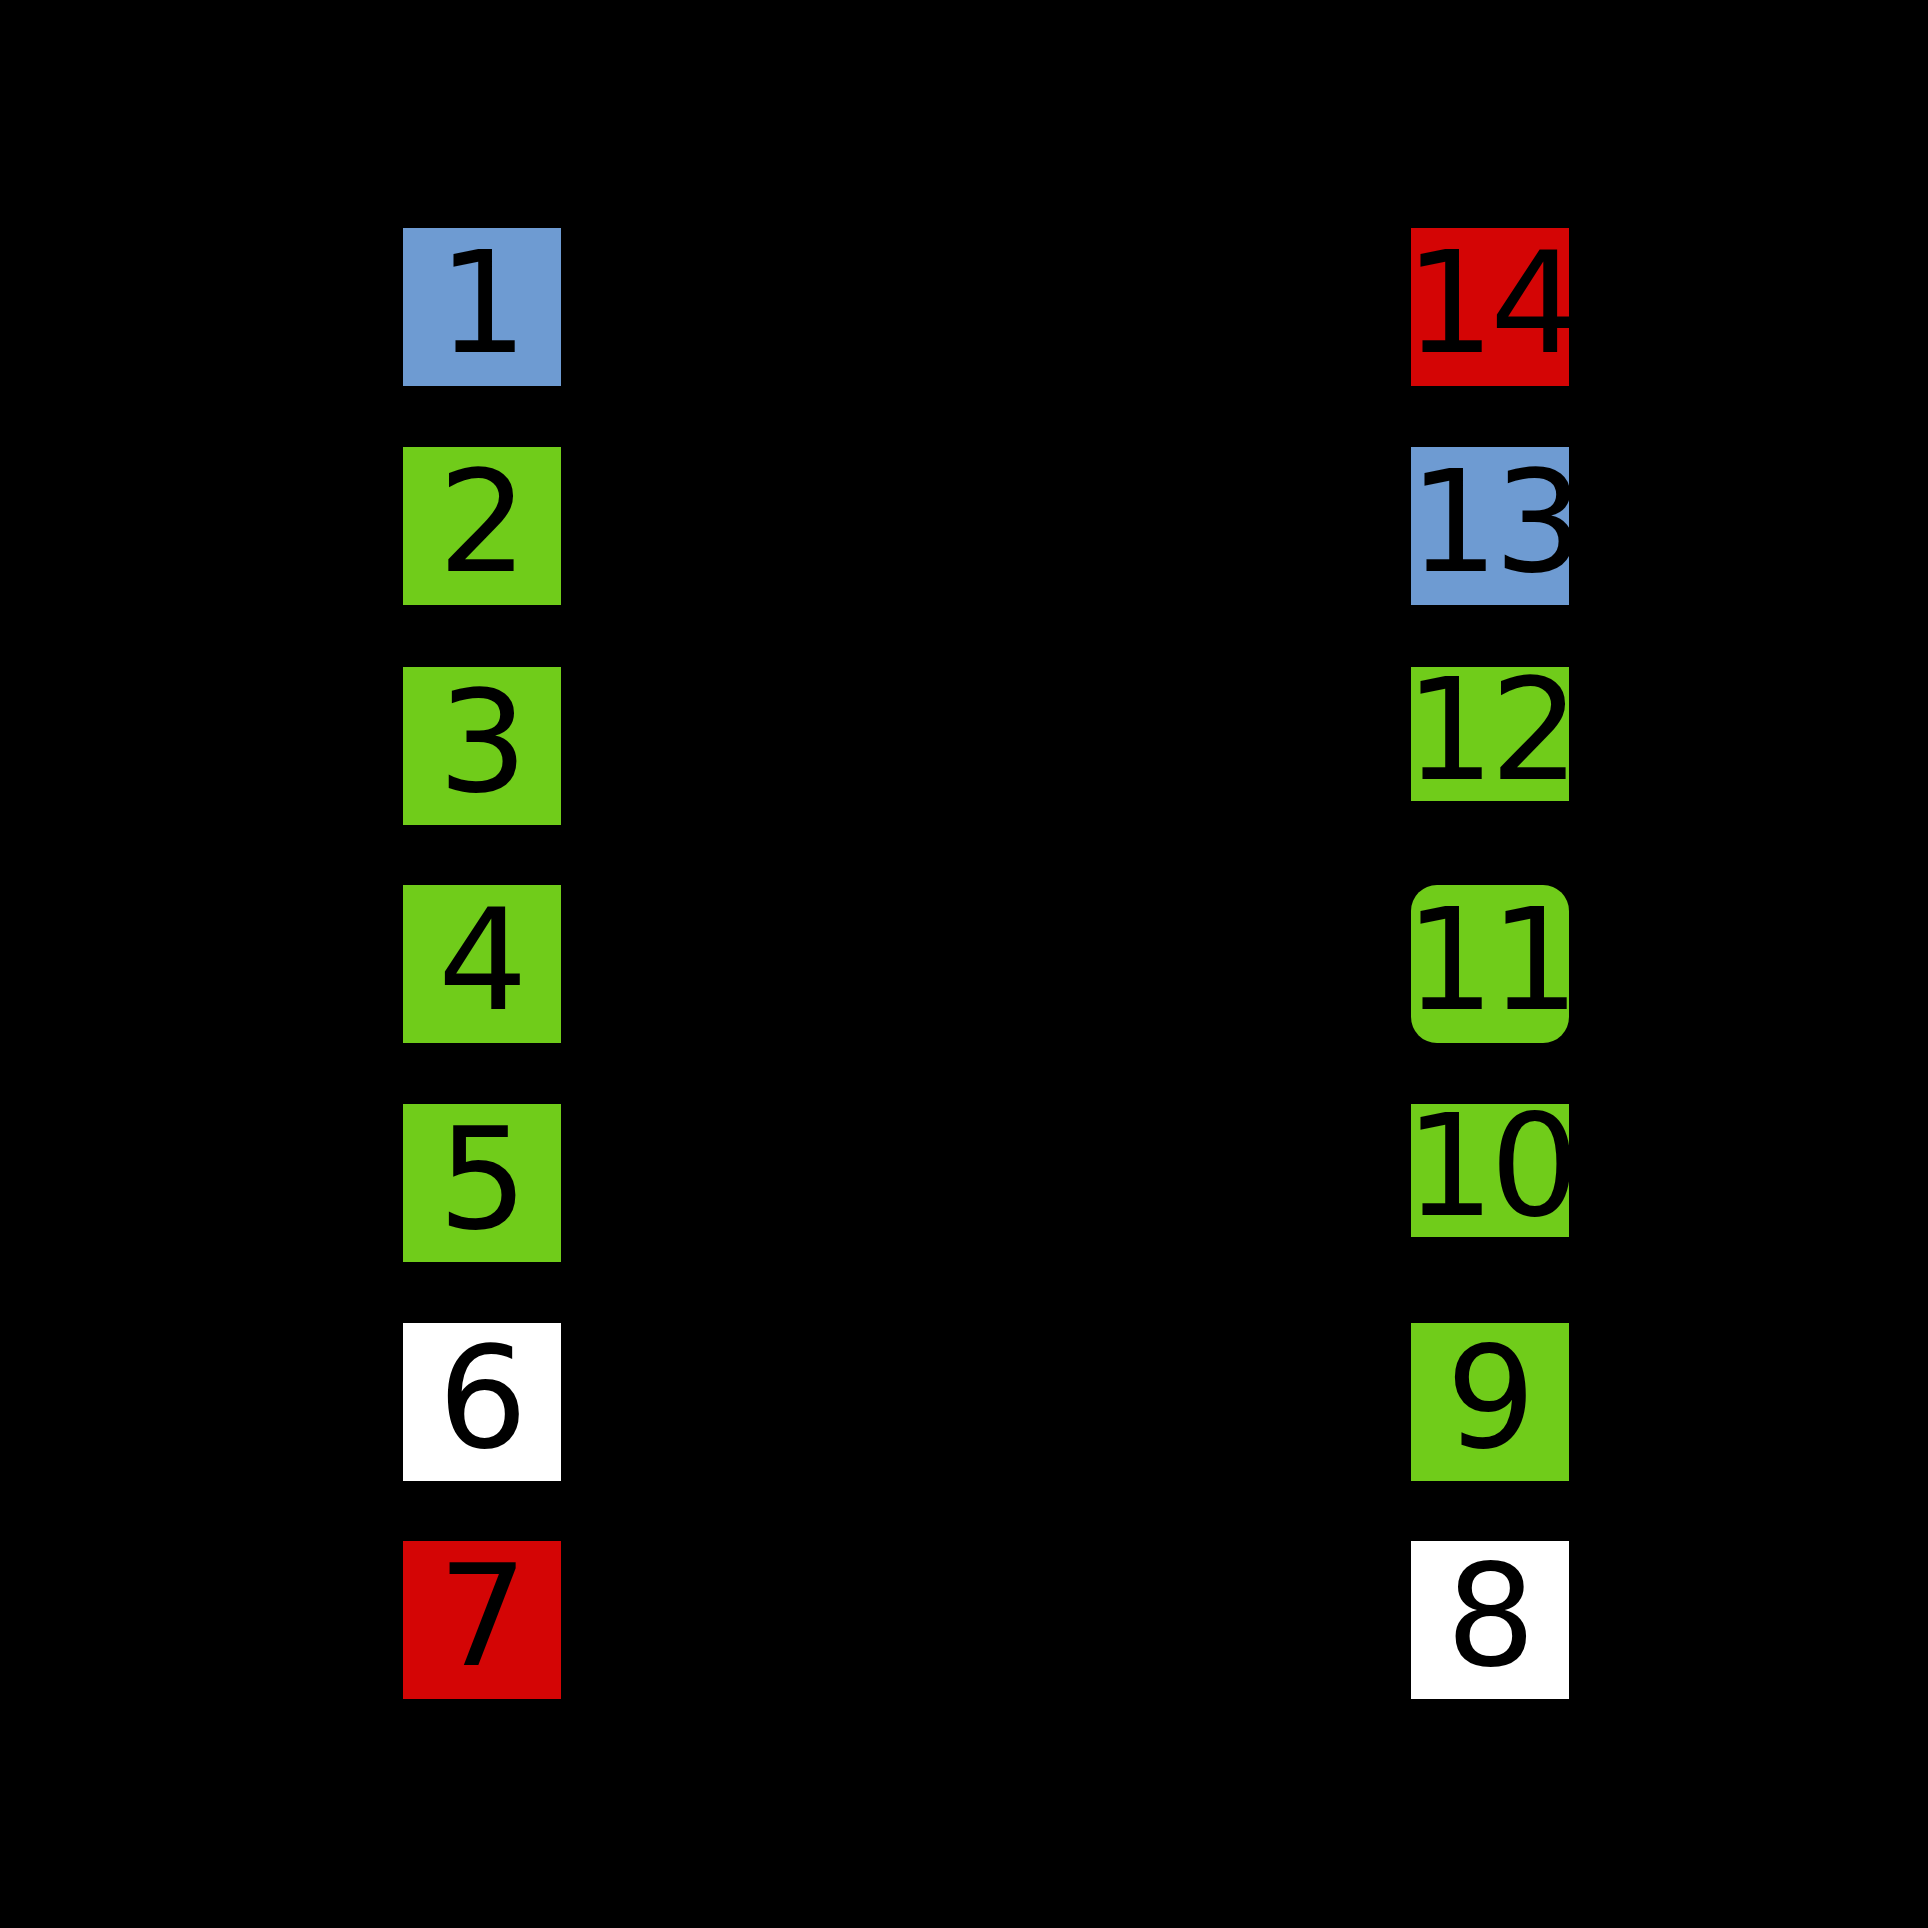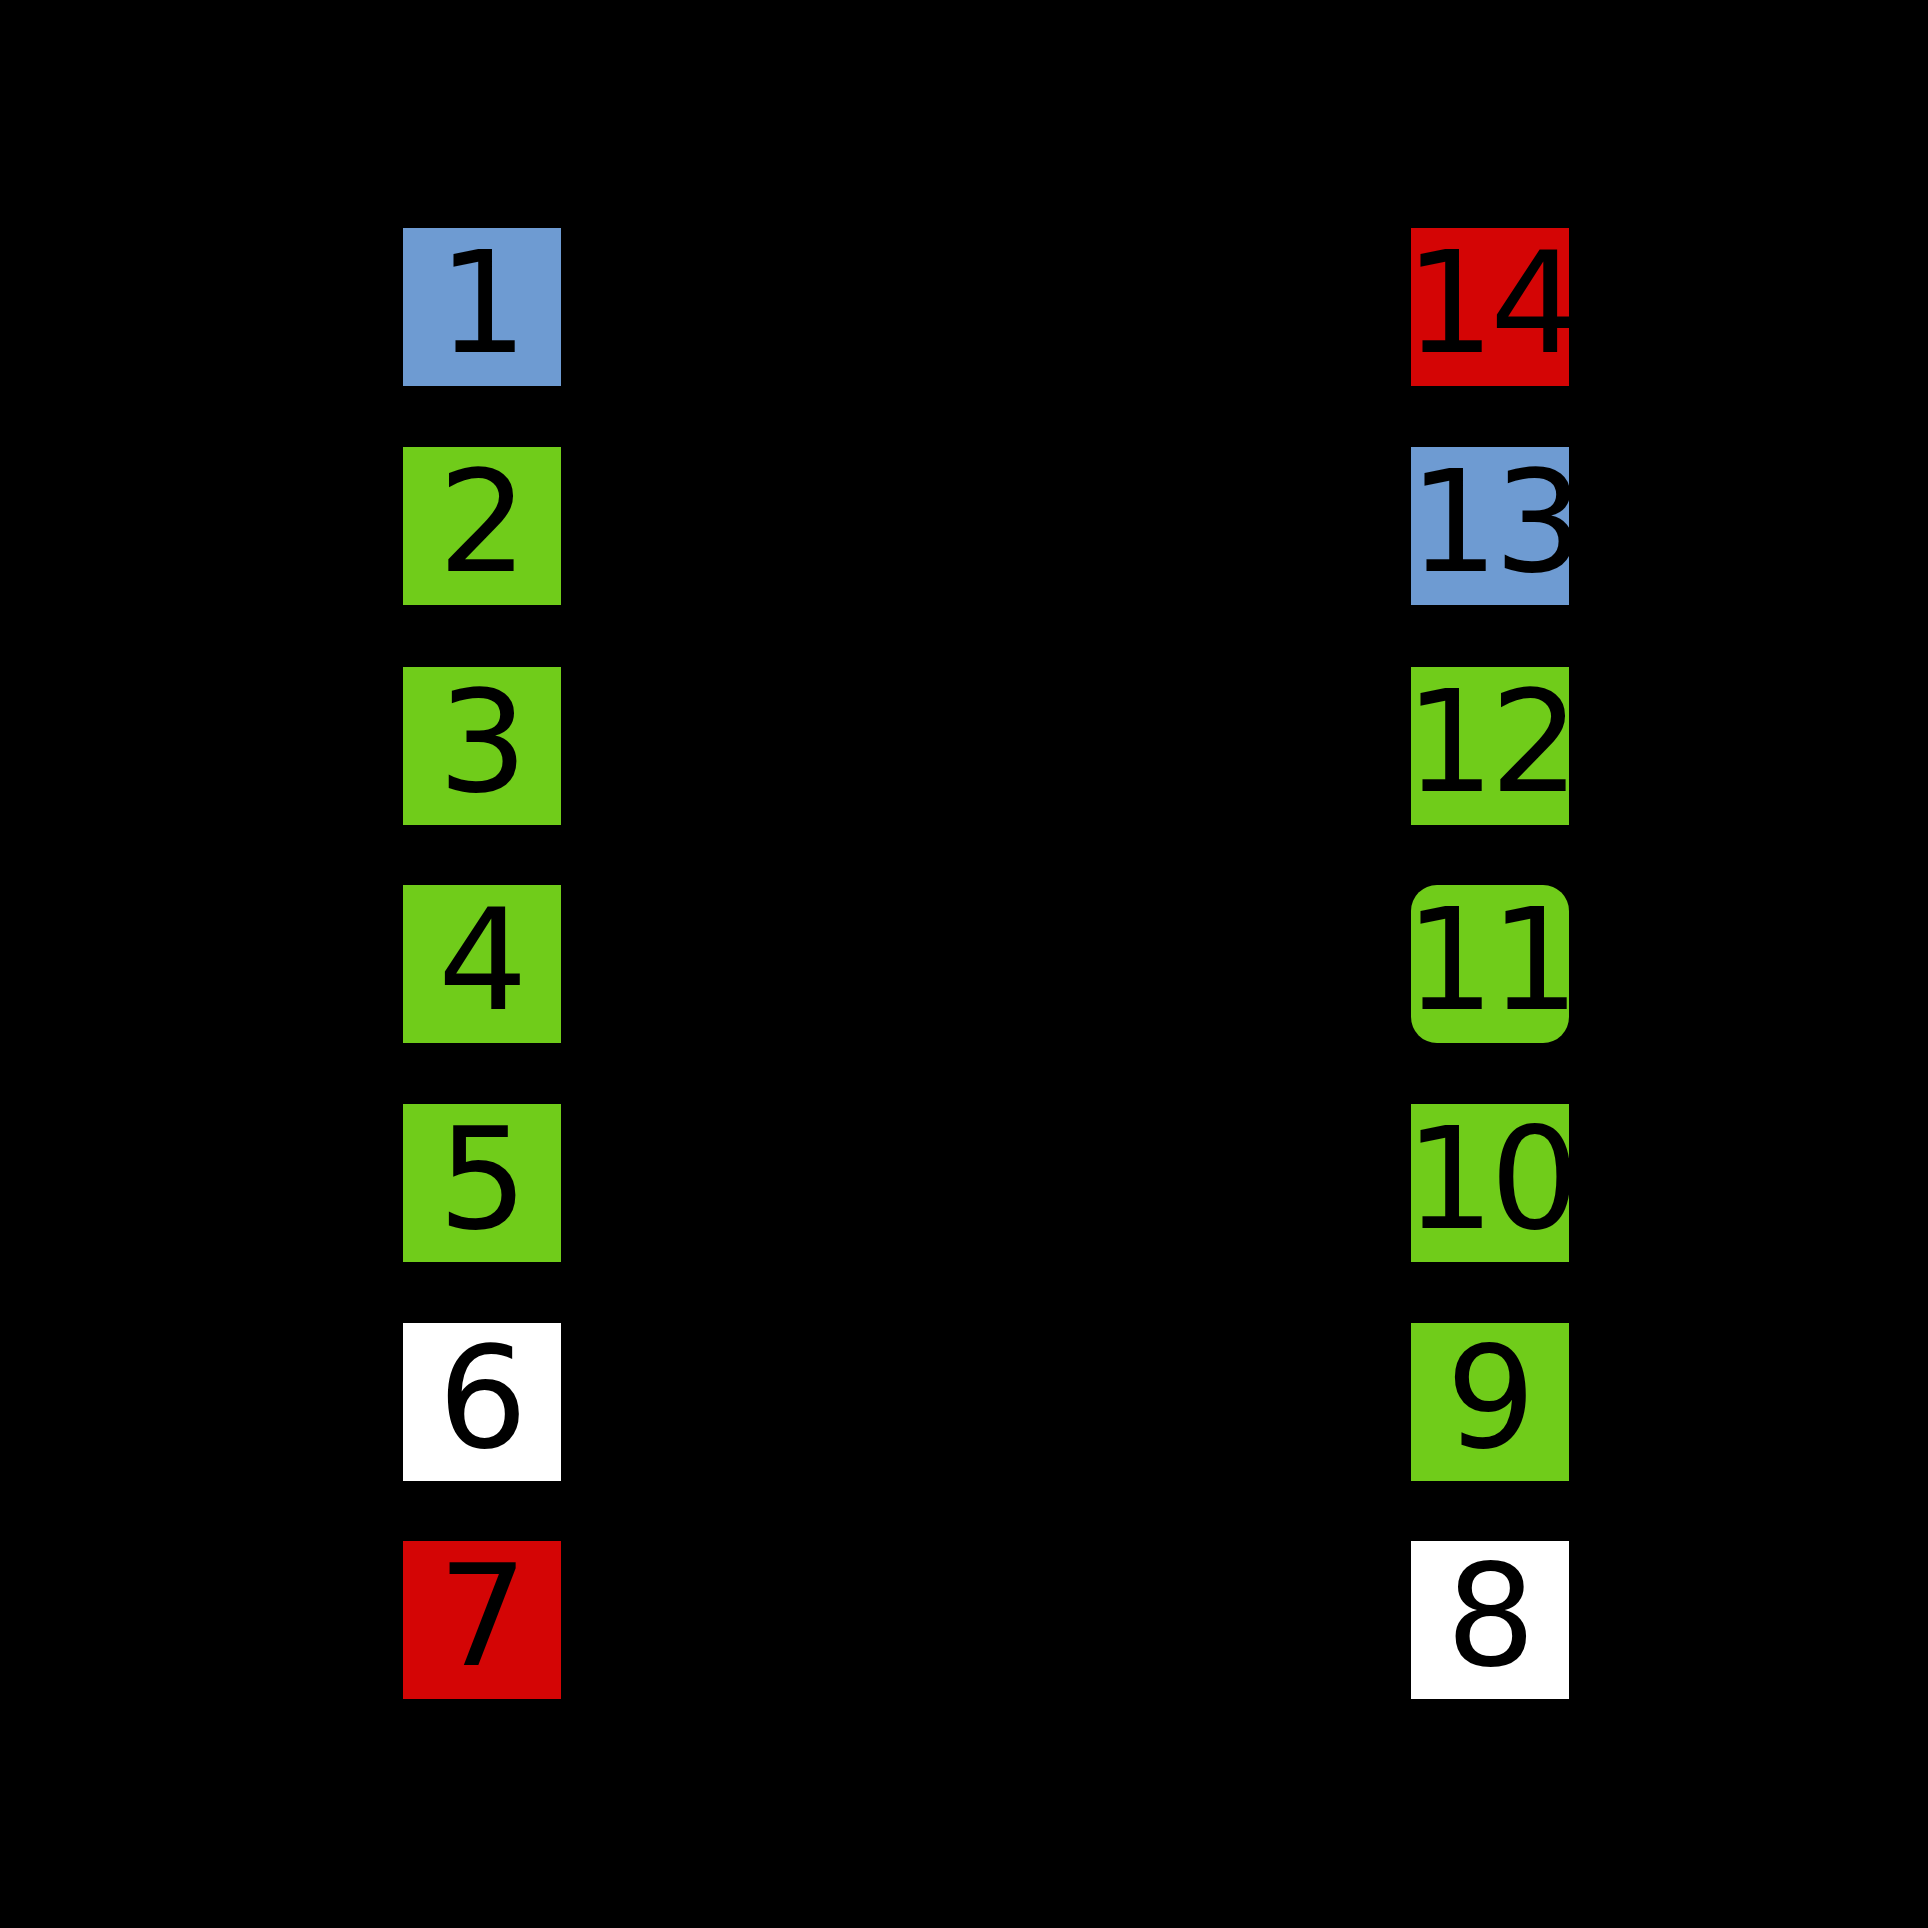--- a/index.html
+++ b/index.html
@@ -73,27 +73,27 @@
     </div>
     <div class="box" style="left: 403px; top: 1541px; width: 158px; height: 158px; background: rgb(212, 5, 5);">
       <span class="label">7</span>
     </div>
     <div class="box two-digit" style="left: 1411px; top: 228px; width: 158px; height: 158px; background: rgb(212, 5, 5);">
       <span class="label">14</span>
     </div>
     <div class="box two-digit" style="left: 1411px; top: 447px; width: 158px; height: 158px; background: rgb(110, 155, 210); padding-left: 8px;">
       <span class="label">13</span>
     </div>
-    <div class="box two-digit" style="left: 1411px; top: 667px; width: 158px; height: 158px; background: rgb(112, 204, 26);">
+    <div class="box two-digit" style="left: 1411px; top: 667px; width: 158px; height: 134px; background: rgb(112, 204, 26);">
       <span class="label">12</span>
     </div>
     <div class="box two-digit" style="left: 1411px; top: 885px; width: 158px; height: 158px; background: rgb(112, 204, 26); border-radius: 26px;">
       <span class="label">11</span>
     </div>
-    <div class="box two-digit" style="left: 1411px; top: 1104px; width: 158px; height: 158px; background: rgb(112, 204, 26); text-align: center;">
+    <div class="box two-digit" style="left: 1411px; top: 1104px; width: 158px; height: 133px; background: rgb(112, 204, 26); text-align: center;">
       <span class="label">10</span>
     </div>
     <div class="box" style="left: 1411px; top: 1323px; width: 158px; height: 158px; background: rgb(112, 204, 26);">
       <span class="label">9</span>
     </div>
     <div class="box" style="left: 1411px; top: 1541px; width: 158px; height: 158px; background: rgb(255, 255, 255);">
       <span class="label">8</span>
     </div>
   </div>
 

